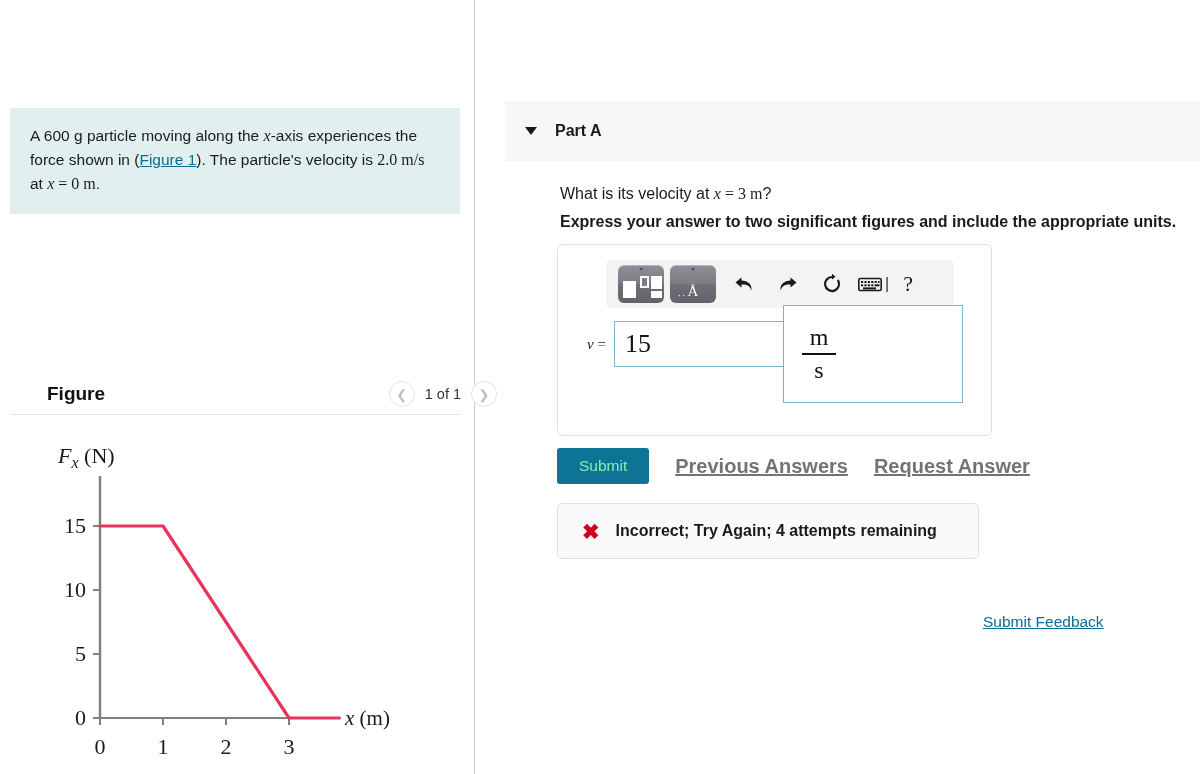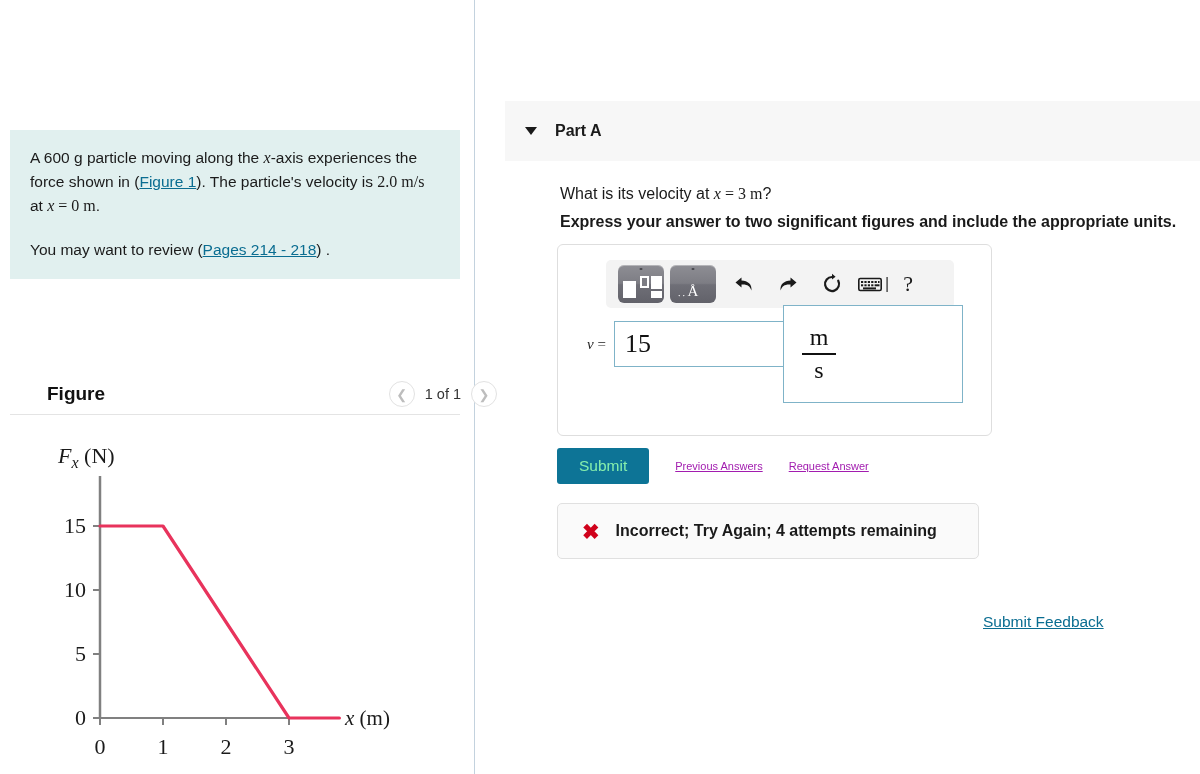--- a/index.html
+++ b/index.html
@@ -18,21 +18,21 @@
   .divider {
     position: absolute; left: 474px; top: 0;
     width: 1px; height: 774px;
     background: #c3d2de;
   }
 
   
   .left-panel { position: absolute; left: 0; top: 0; width: 474px; height: 774px; }
 
   .problem-box {
-    position: absolute; left: 10px; top: 130px; width: 450px;
+    position: absolute; left: 10px; top: 108px; width: 450px;
     background: #e1f0ef;
     padding: 16px 20px 18px 20px;
   }
   .problem-para {
     font-size: 15.5px; line-height: 1.5; color: #1b1b1b; margin: 0;
   }
   .problem-para + .problem-para { margin-top: 20px; }
   .mathit { font-family: "Liberation Serif", serif; font-style: italic; font-size: 16px; }
   .mathrm { font-family: "Liberation Serif", serif; font-style: normal; font-size: 16px; }
   .lnk { color: #0a6d91; text-decoration: underline; cursor: pointer; }
@@ -161,21 +161,21 @@
     display: flex; align-items: center; gap: 26px;
   }
   .submit-btn {
     background: #0d7496; color: #86efac;
     border: none; border-radius: 3px;
     padding: 9px 22px; font-size: 15.5px;
     font-family: "Liberation Sans", sans-serif;
     cursor: pointer;
   }
   .ans-link {
-    color: #a21caf; font-size: 11px; font-weight: normal;
+    color: #737373; font-size: 20px; font-weight: bold;
     text-decoration: underline; cursor: pointer;
   }
 
   
   .banner {
     position: absolute; left: 82px; top: 487px;
     width: 422px; height: 56px;
     border: 1px solid #e0e0e0; border-radius: 5px; background: #fafafa;
     display: flex; align-items: center; gap: 16px; padding-left: 24px;
   }
@@ -191,21 +191,20 @@
 <body>
 
 <div class="page">
 
   <div class="divider"></div>
 
   <div class="left-panel">
 
     <div class="problem-box">
       <p class="problem-para"><span>A 600 g particle moving along the </span><span class="mathit">x</span><span>-axis experiences the force shown in (</span><span class="lnk">Figure 1</span><span>). The particle's velocity is </span><span class="mathrm">2.0 m/s</span><span> at </span><span class="mathit">x</span><span class="mathrm"> = 0 m</span><span>.</span></p>
-      <p class="problem-para"><span>You may want to review (</span><span class="lnk">Pages 214 - 218</span><span>) .</span></p>
     </div>
 
     <div class="figure-header">
       <div class="figure-title">Figure</div>
       <div class="figure-nav">
         <div class="navbtn">❮</div>
         <div class="figure-count">1 of 1</div>
         <div class="navbtn">❯</div>
       </div>
     </div>

